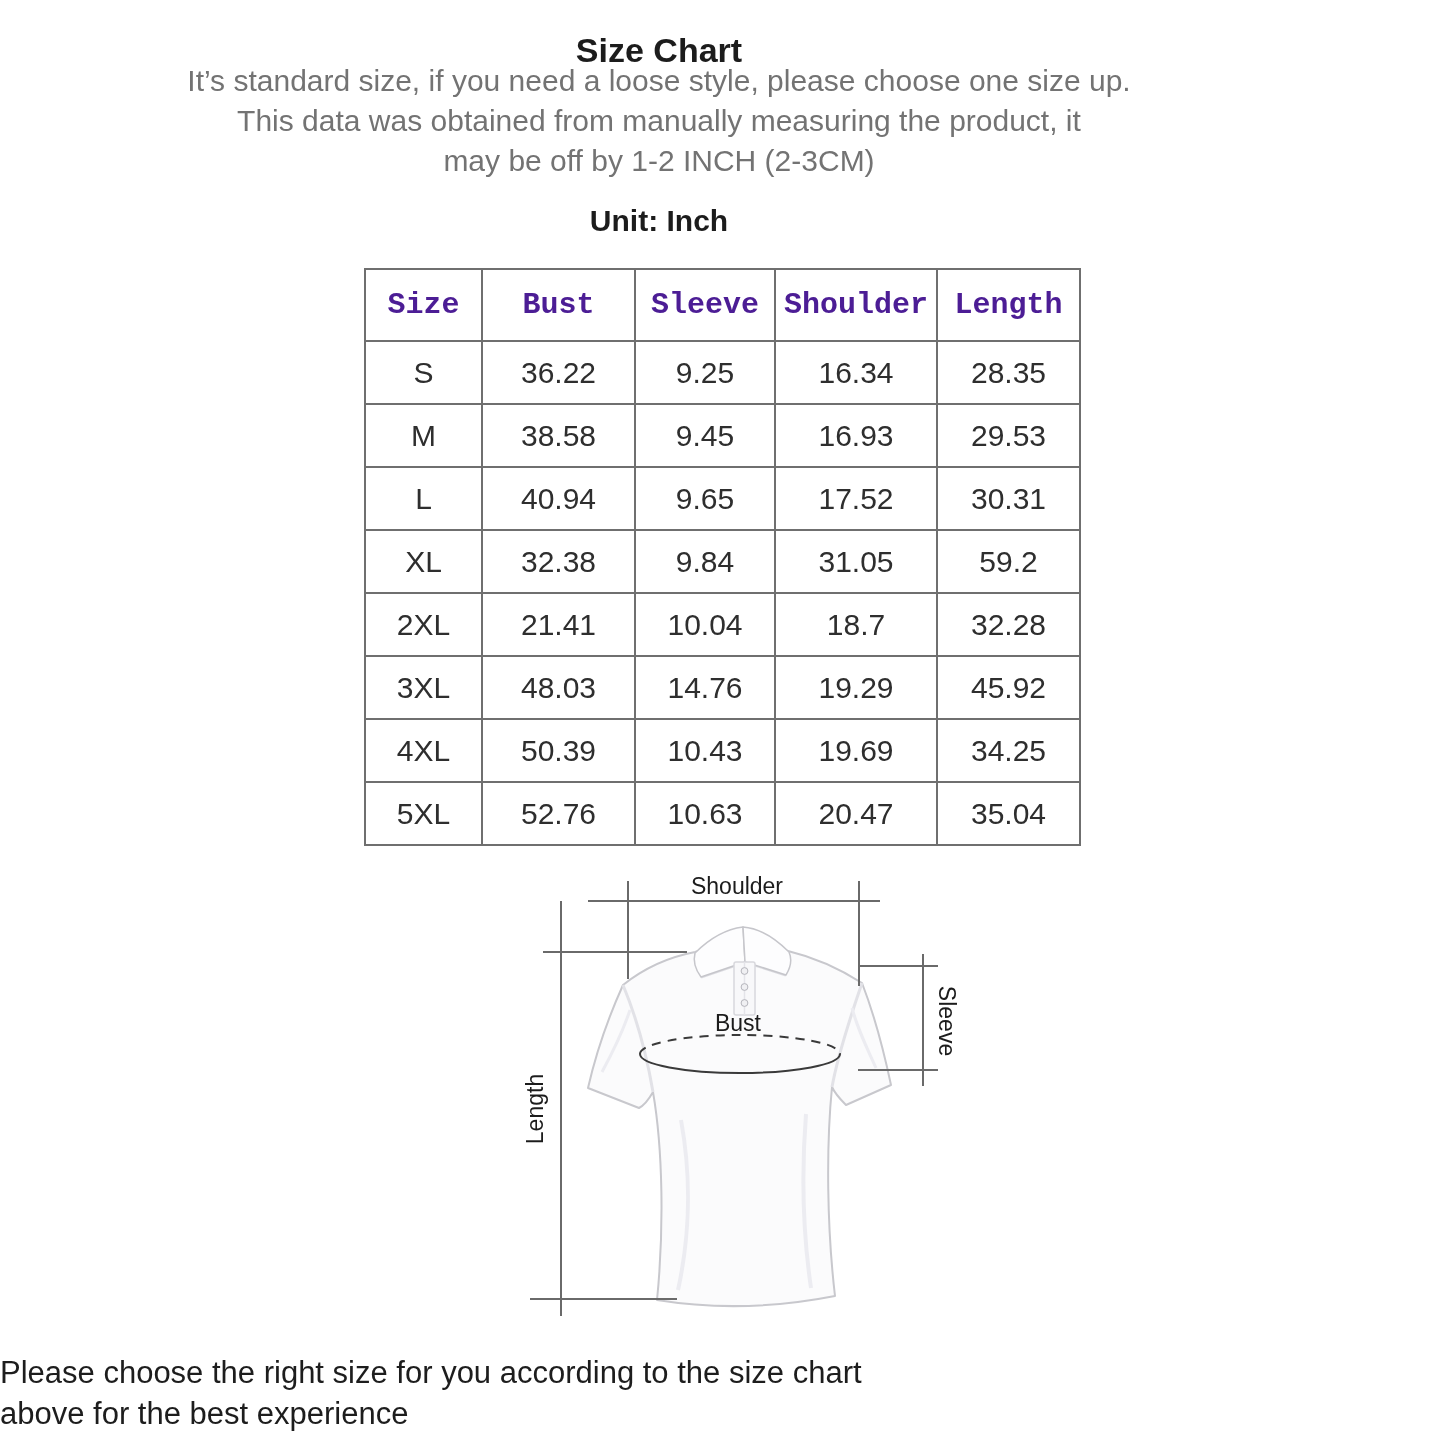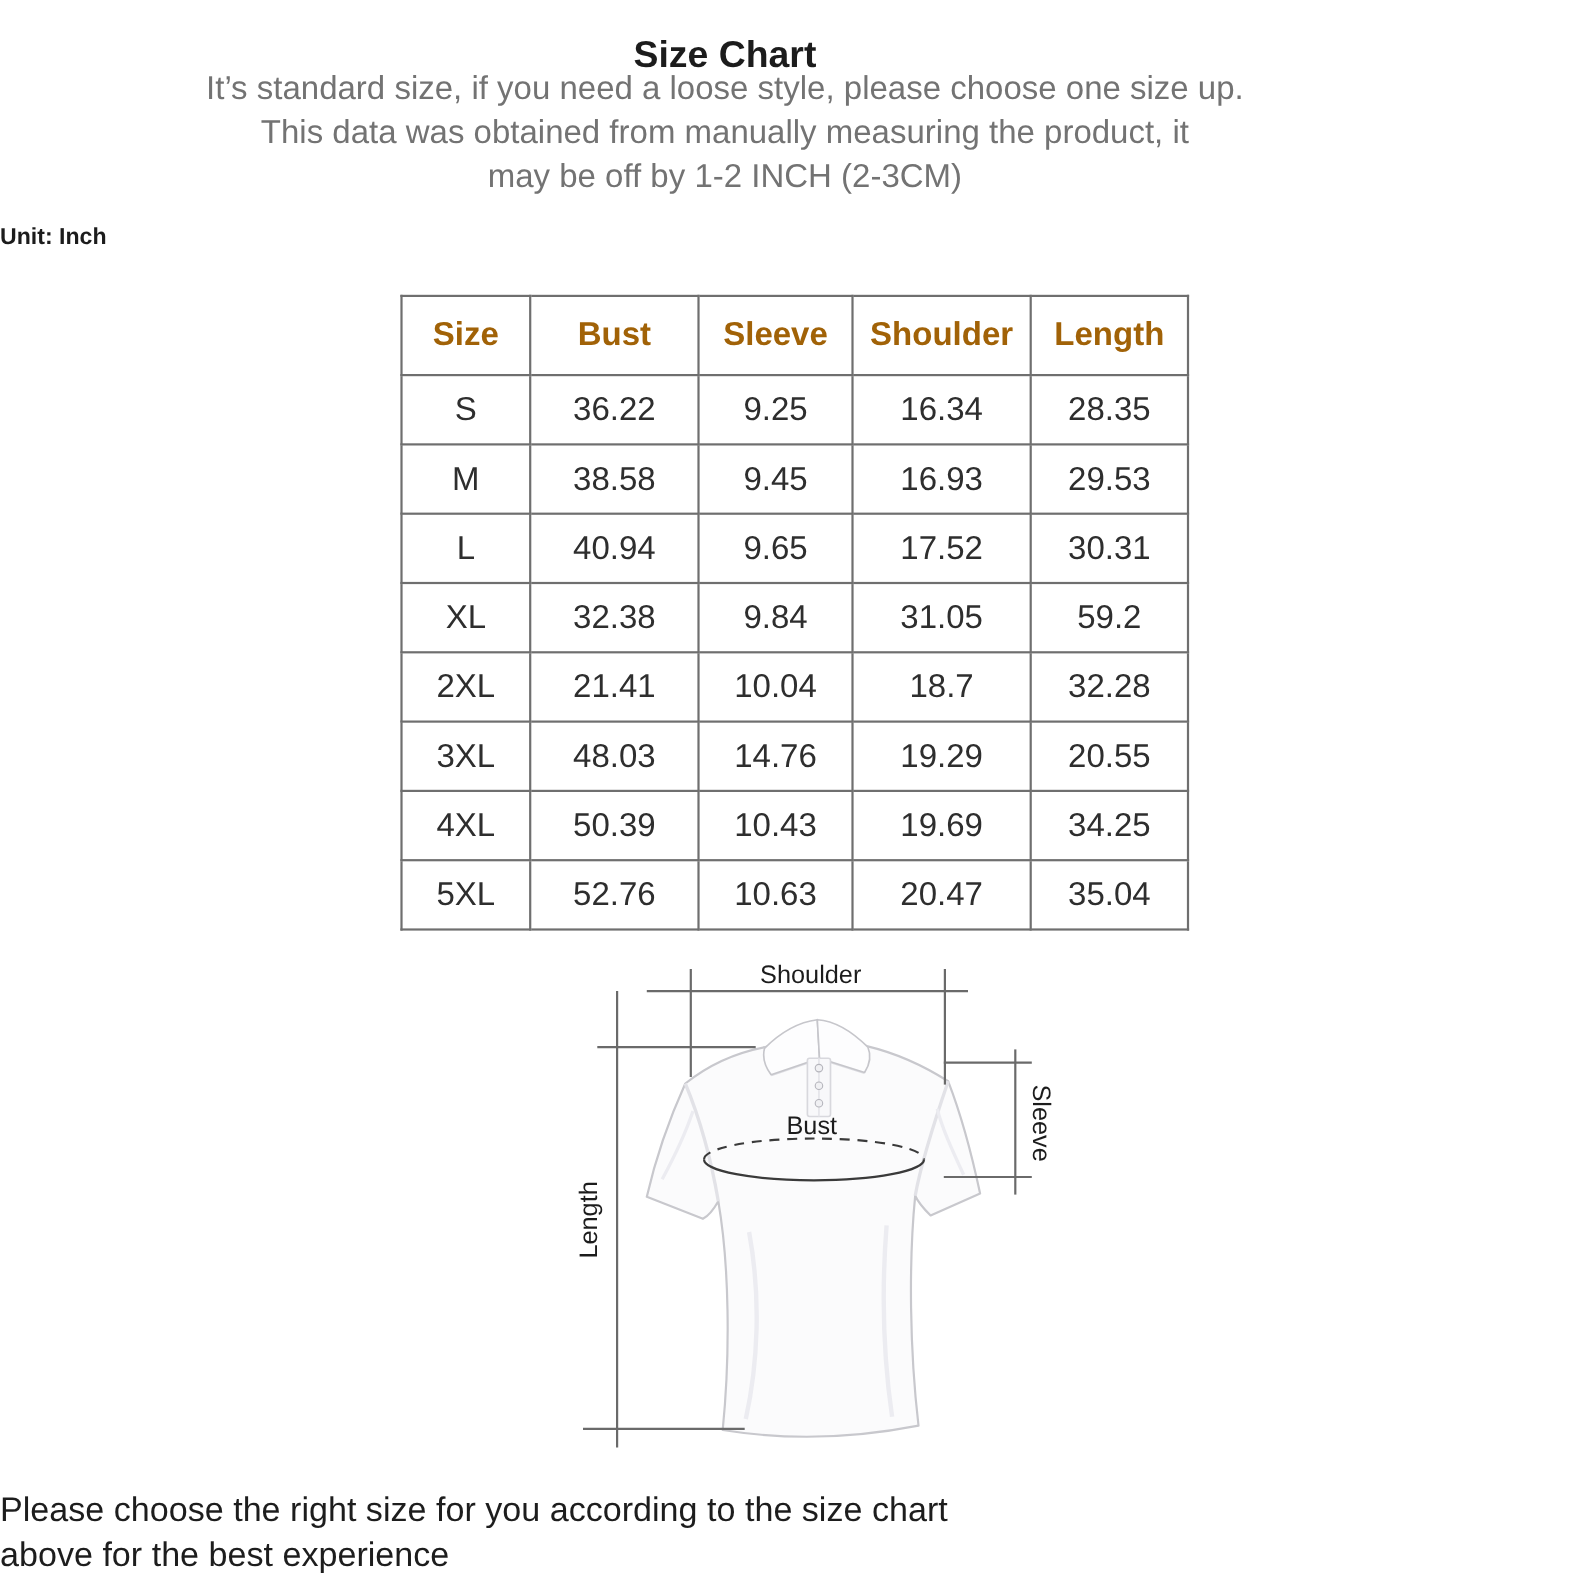--- a/index.html
+++ b/index.html
@@ -34,21 +34,22 @@
     text-align: center;
     font-size: 30px;
     line-height: 40px;
     color: #737373;
   }
   .unit {
     position: absolute;
     top: 204px;
     left: 0;
     width: 100%;
-    font-size: 21px;
+    text-align: center;
+    font-size: 30px;
     font-weight: 700;
     color: #1c1c1c;
   }
   .table-wrap {
     position: absolute;
     left: 364px;
     top: 268px;
   }
   table.size-table {
     border-collapse: collapse;
@@ -61,21 +62,22 @@
   table.size-table td {
     border: 2px solid #6f6f6f;
     text-align: center;
     vertical-align: middle;
     padding: 0;
     font-family: "Liberation Sans", sans-serif;
   }
   table.size-table th {
     height: 70px;
     font-weight: 700;
-    color: #a16207;
+    color: #4c1d95;
+    font-family: Liberation Mono, monospace;
   }
   table.size-table td {
     height: 61px;
     font-weight: 400;
   }
   .diagram {
     position: absolute;
     left: 505px;
     top: 858px;
     width: 480px;
@@ -165,21 +167,21 @@
           <td>21.41</td>
           <td>10.04</td>
           <td>18.7</td>
           <td>32.28</td>
         </tr>
         <tr>
           <td>3XL</td>
           <td>48.03</td>
           <td>14.76</td>
           <td>19.29</td>
-          <td>20.55</td>
+          <td>45.92</td>
         </tr>
         <tr>
           <td>4XL</td>
           <td>50.39</td>
           <td>10.43</td>
           <td>19.69</td>
           <td>34.25</td>
         </tr>
         <tr>
           <td>5XL</td>

